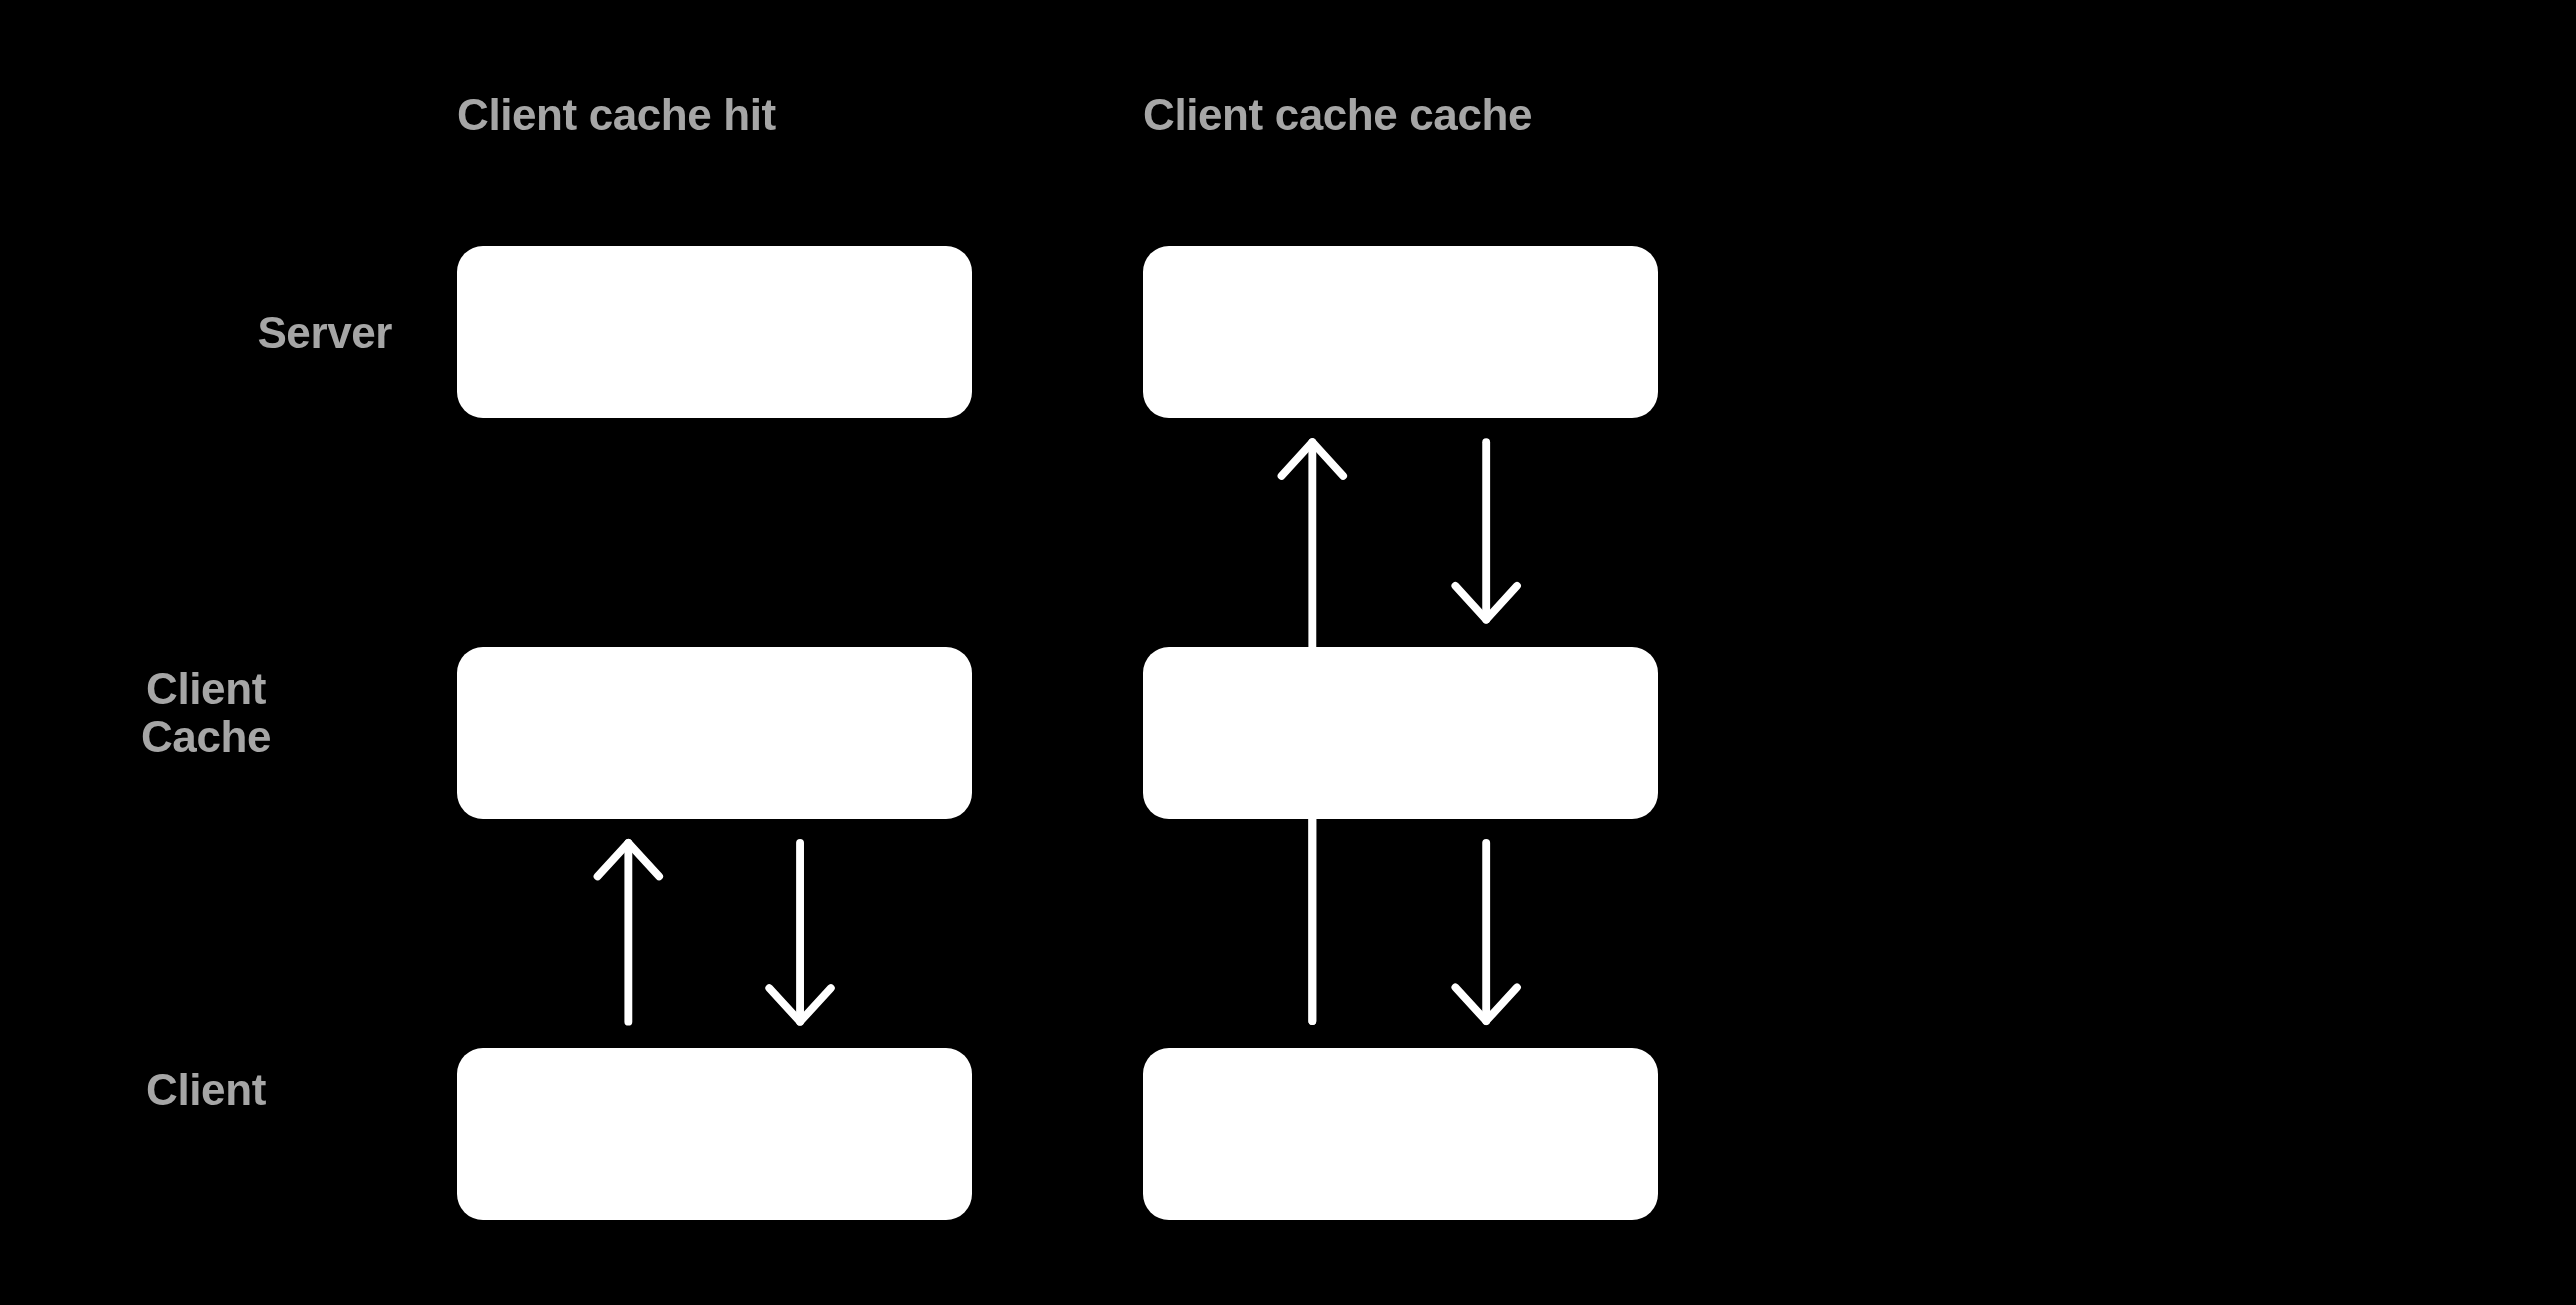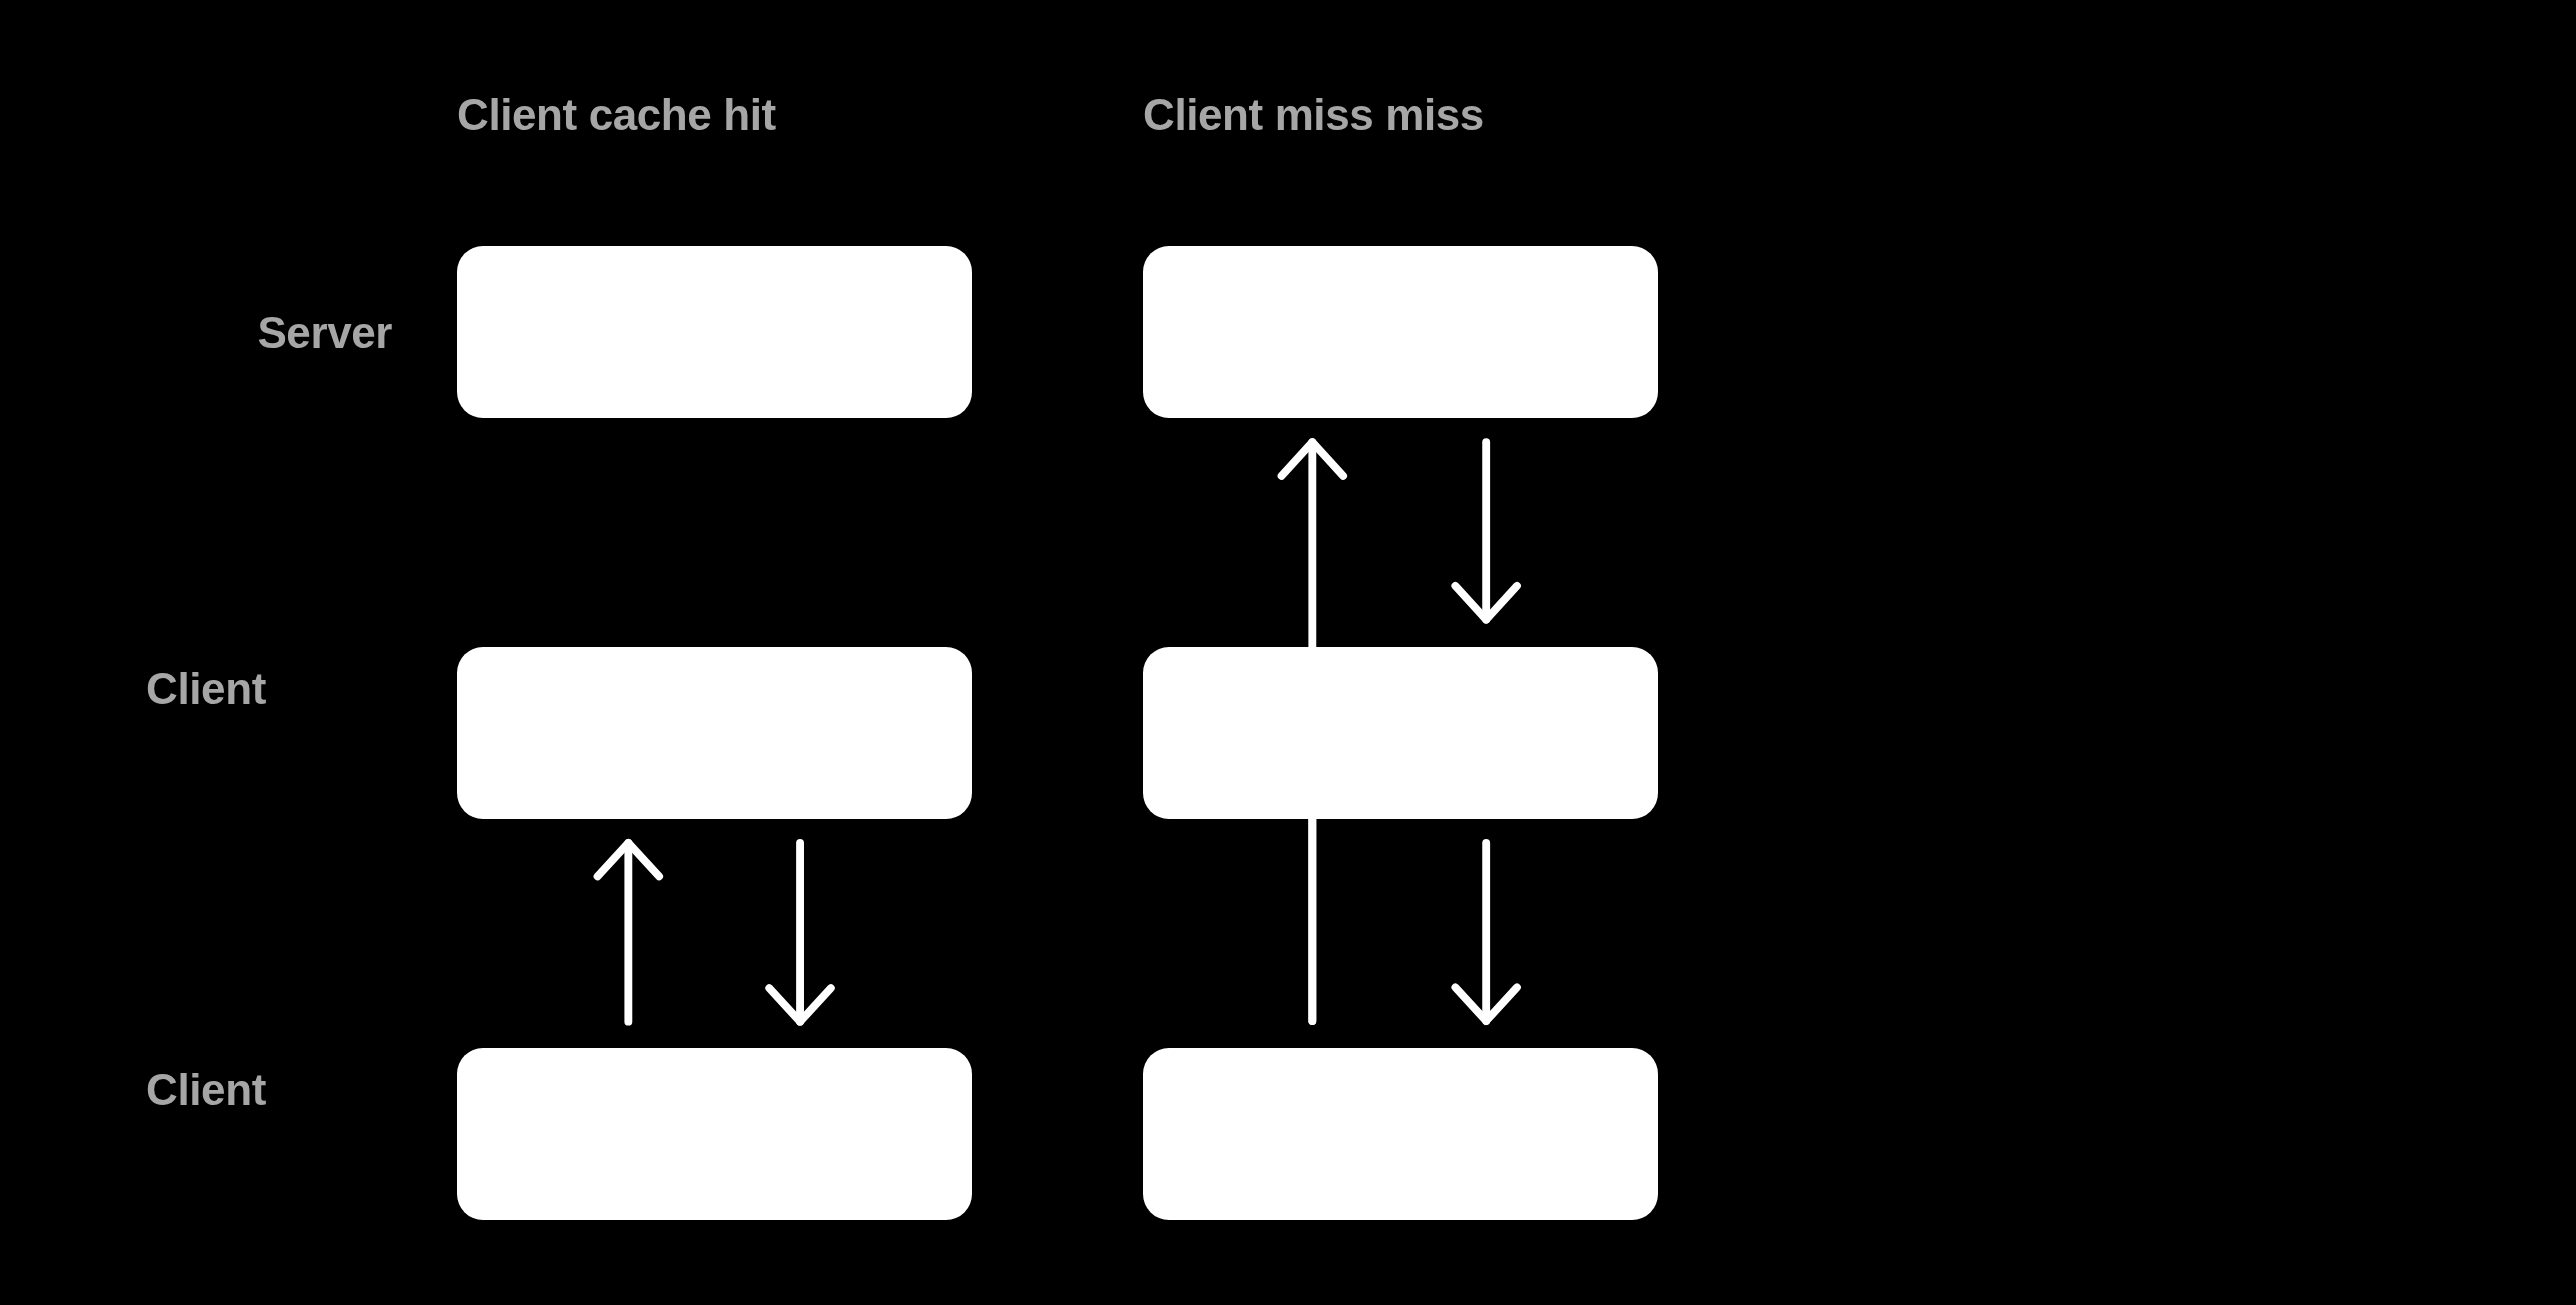--- a/index.html
+++ b/index.html
@@ -93,28 +93,29 @@
     stroke-linejoin: round;
   }
 </style>
 </head>
 <body>
 
 <div id="diagram-root">
 
   <div class="col-header" id="col-header-0">Client cache hit</div>
 
-  <div class="col-header" id="col-header-1">Client miss miss</div>
+  <div class="col-header" id="col-header-1">Client cache cache</div>
 
   <div class="row-label" id="row-label-0">
     <span class="line">Server</span>
   </div>
 
   <div class="row-label" id="row-label-1">
     <span class="line">Client</span>
+    <span class="line">Cache</span>
   </div>
 
   <div class="row-label" id="row-label-2">
     <span class="line">Client</span>
   </div>
 
   <svg class="arrow-layer" id="arrows-under" viewBox="0 0 3600 1824" width="2576" height="1305">
 
     <g>
       <path class="arrow-stroke" d="M 1834 618 L 1834 1427"></path>

